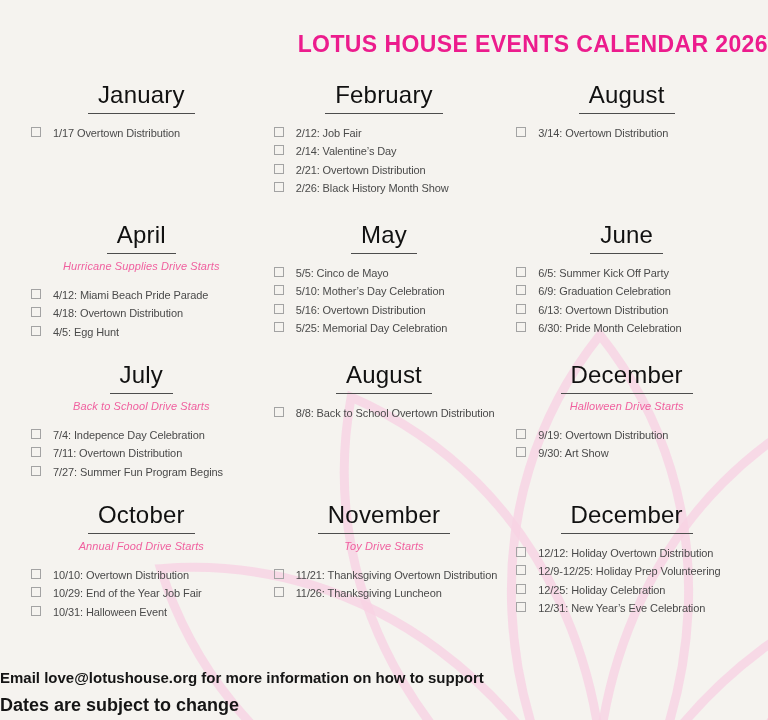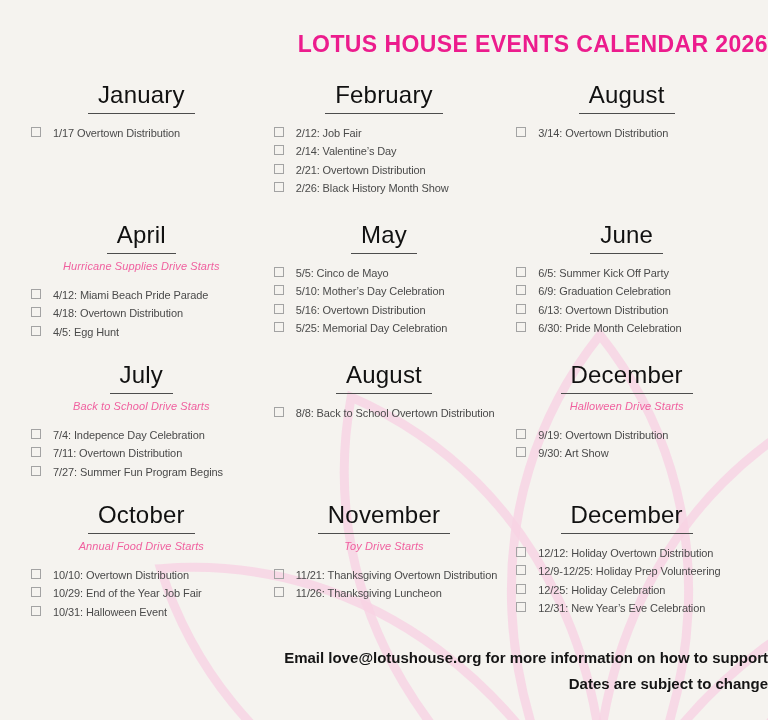--- a/index.html
+++ b/index.html
@@ -39,23 +39,23 @@
   .event{
     display:flex;align-items:flex-start;gap:12px;
     font-size:11px;letter-spacing:-.1px;line-height:1.3;
     color:var(--c-text);margin-top:4px;
   }
   .checkbox{
     width:10px;height:10px;flex:0 0 auto;margin-top:1px;
     border:1px solid #a3a3a3;background:transparent;
   }
   .event-label{flex:1;min-width:0;padding-right:2px}
-  .footer{margin-top:6px;text-align:right;color:#151515}
+  .footer{margin-top:26px;text-align:left;color:#151515}
   .footer-line1{font-size:15px;font-weight:bold}
-  .footer-line2{font-size:15px;font-weight:bold;margin-top:9px}
+  .footer-line2{font-size:18px;font-weight:bold;margin-top:9px}
 </style>
 </head>
 <body>
 
 <svg class="watermark" width="768" height="720" viewBox="0 0 768 720" aria-hidden="true">
   <g fill="none" stroke="#f8d2e4" stroke-width="9" stroke-opacity="0.8" transform="translate(600,865)">
     <path transform="rotate(-56)" d="M0,0 C-100,-140 -135,-360 0,-530 C135,-360 100,-140 0,0 Z"></path>
     <path transform="rotate(-28)" d="M0,0 C-100,-140 -135,-360 0,-530 C135,-360 100,-140 0,0 Z"></path>
     <path transform="rotate(0)" d="M0,0 C-100,-140 -135,-360 0,-530 C135,-360 100,-140 0,0 Z"></path>
     <path transform="rotate(28)" d="M0,0 C-100,-140 -135,-360 0,-530 C135,-360 100,-140 0,0 Z"></path>

